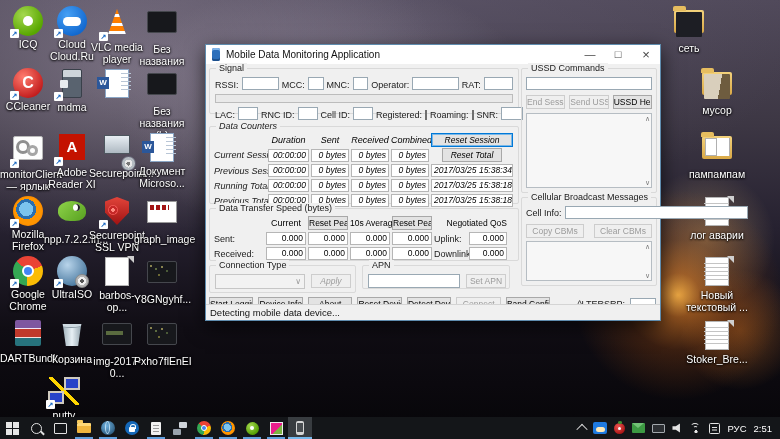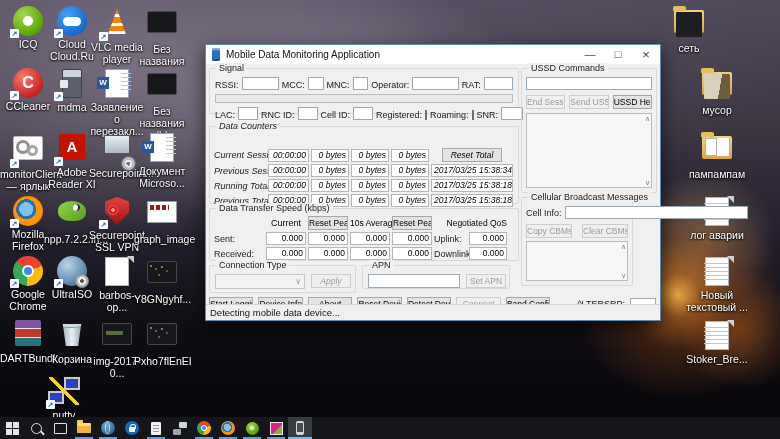--- a/index.html
+++ b/index.html
@@ -225,21 +225,20 @@
   <div class="ig">
       <div class="ic-mdma"></div>
       <span class="sc">↗</span>
     </div>
   <div class="dlabel">mdma</div>
 </div>
 <div class="dicon" style="left:89px;top:68px">
   <div class="ig">
       <div class="ic-word"></div>
     </div>
-  <div class="dlabel">Заявление о перезакл...</div>
 </div>
 <div class="dicon" style="left:134px;top:68px">
   <div class="ig">
       <div class="ic-thumb"></div>
     </div>
   <div class="dlabel">Без названия (h)</div>
 </div>
 
 <div class="dicon" style="left:0;top:132px">
   <div class="ig">
@@ -430,20 +429,28 @@
         <span class="cb"></span>
         <span class="lbl">Roaming:</span>
         <span class="cb"></span>
         <span class="lbl">SNR:</span>
         <input class="inp" style="width: 22px; flex: 1.6 1 auto;">
       </div>
     </div>
 
     <div class="grp" style="left:3px;top:62px;width:310px;height:78px;font-style:italic;">
       <span class="gcap">Data Counters</span>
+      <div class="cgrid" style="top:6px;">
+        <span></span>
+        <span class="chead">Duration</span>
+        <span class="chead">Sent</span>
+        <span class="chead">Received</span>
+        <span class="chead">Combined</span>
+        <span class="btn focusb">Reset Session</span>
+      </div>
       <div class="cgrid" style="top:21px;">
         <span class="lbl">Current Session:</span>
         <span class="box">00:00:00</span>
         <span class="box">0 bytes</span>
         <span class="box">0 bytes</span>
         <span class="box">0 bytes</span>
         <span class="btn" style="width:60px;justify-self:center;">Reset Total</span>
       </div>
       <div class="cgrid" style="top:37px;">
         <span class="lbl">Previous Session:</span>
@@ -465,21 +472,21 @@
         <span class="lbl">Previous Total:</span>
         <span class="box">00:00:00</span>
         <span class="box">0 bytes</span>
         <span class="box">0 bytes</span>
         <span class="box">0 bytes</span>
         <span class="box">2017/03/25 15:38:18</span>
       </div>
     </div>
 
     <div class="grp" style="left:3px;top:144px;width:310px;height:53px;">
-      <span class="gcap">Data Transfer Speed (kbps)</span>
+      <span class="gcap">Data Transfer Speed (bytes)</span>
       <div class="tgrid" style="top:7px;">
         <span></span>
         <span class="chead">Current</span>
         <span class="btn">Reset Peak</span>
         <span class="chead" style="font-size:8.5px;">10s Average</span>
         <span class="btn">Reset Peak</span>
         <span class="chead" style="grid-column:6/8;font-size:8.5px;text-align:right;">Negotiated QoS</span>
       </div>
       <div class="tgrid" style="top:23px;">
         <span class="lbl">Sent:</span>
@@ -532,21 +539,21 @@
         <span class="btn dis" style="flex:1;">End Session</span>
         <span class="btn dis" style="flex:1;">Send USSD</span>
         <span class="btn" style="flex:1;">USSD Help</span>
       </div>
       <div class="ta" style="left:4px;top:44px;right:4px;bottom:4px;">
         <span class="sb" style="top:1px;">∧</span>
         <span class="sb" style="bottom:1px;">∨</span>
       </div>
     </div>
 
-    <div class="grp" style="left:315px;top:133px;width:112px;height:89px;padding-left:42px;">
+    <div class="grp" style="left:315px;top:133px;width:136px;height:89px;padding-left:42px;">
       <span class="gcap">Cellular Broadcast Messages</span>
       <div style="position:absolute;left:4px;top:26px;right:4px;display:flex;gap:10px;">
         <span class="btn dis" style="flex:1;">Copy CBMs</span>
         <span class="btn dis" style="flex:1;">Clear CBMs</span>
       </div>
       <div style="position:absolute;left:4px;top:8px;right:4px;display:flex;gap:3px;align-items:center;">
         <span class="lbl">Cell Info:</span>
         <input class="inp" style="flex: 1 1 0%;">
       </div>
       <div class="ta" style="left:4px;top:43px;right:4px;bottom:4px;">
@@ -592,13 +599,25 @@
     </div>
   <div class="tb-item running">
       <span class="tb-icq"></span>
     </div>
   <div class="tb-item running">
       <span class="tb-photos"></span>
     </div>
   <div class="tb-item running active">
       <span class="tb-phone"></span>
     </div>
+  <div class="tray">
+    <span class="tr-chev"></span>
+    <span class="tr-cloud"></span>
+    <span class="tr-red"></span>
+    <span class="tr-mail"></span>
+    <span class="tr-kb"></span>
+    <span class="tr-vol"></span>
+    <span class="tr-wifi"></span>
+    <span class="tr-ac"></span>
+    <span class="trtxt">РУС</span>
+    <span class="trtxt">2:51</span>
+  </div>
 </div>
 
 </body></html>

